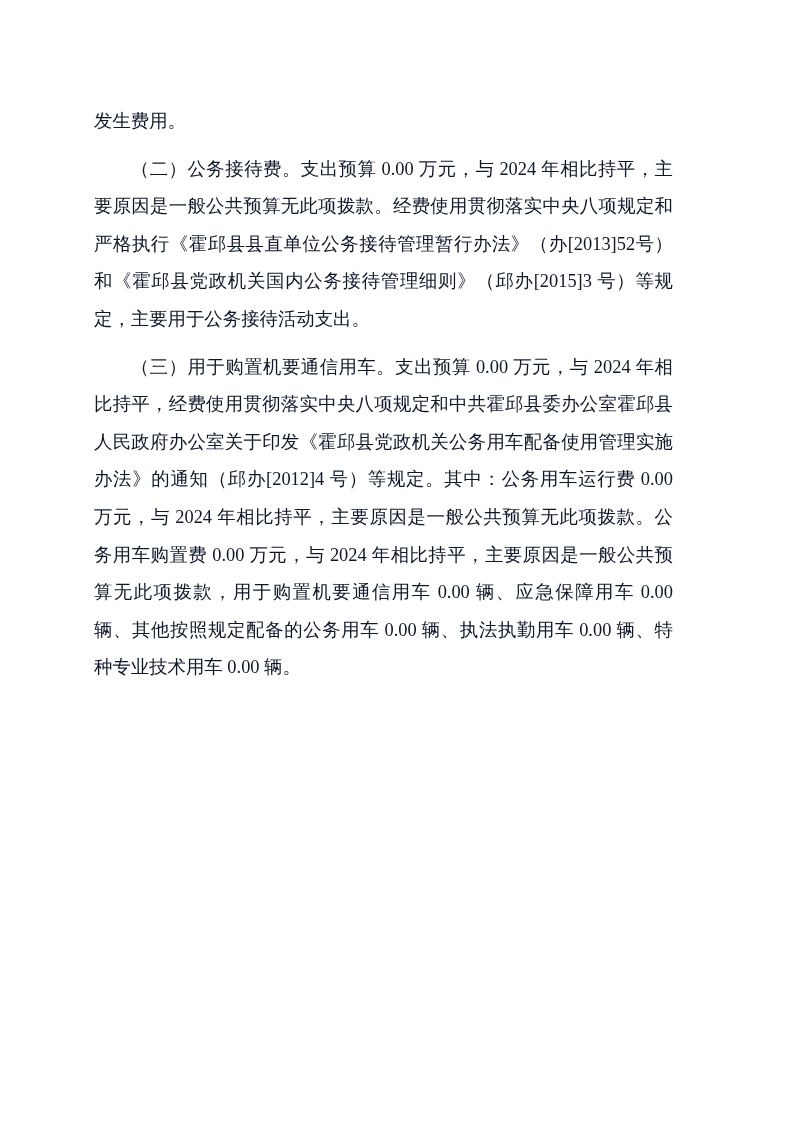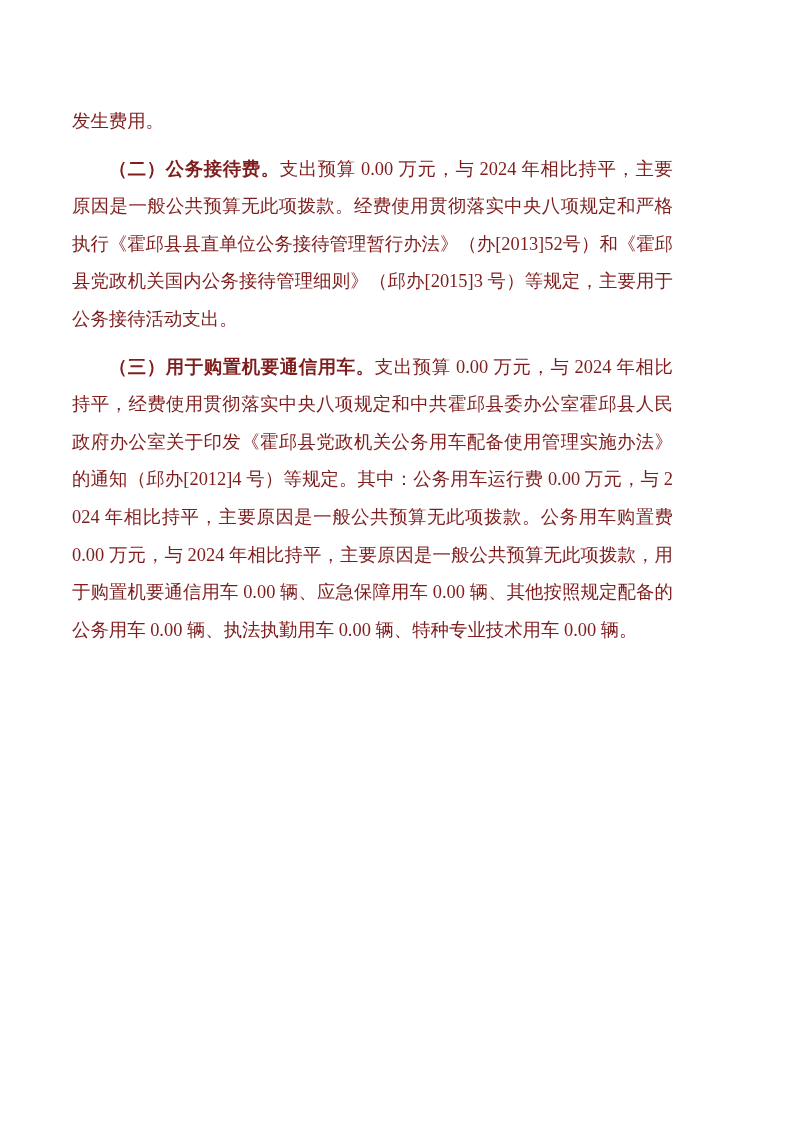--- a/index.html
+++ b/index.html
@@ -7,39 +7,39 @@
     padding: 0;
     background: #ffffff;
   }
   .page {
     position: relative;
     width: 793px;
     height: 1122px;
     margin: 0 auto;
     background: #ffffff;
     box-sizing: border-box;
-    padding: 103px 120px 0 72px;
+    padding: 103px 120px 0 94px;
     overflow: hidden;
     font-family: "Liberation Serif", "DejaVu Serif", serif;
-    color: #7f1d1d;
+    color: #0f172a;
   }
   .para {
     margin: 0 0 10px 0;
     font-size: 18.4px;
     line-height: 37.6px;
     text-align: justify;
     text-justify: inter-ideograph;
     text-indent: 2em;
     word-break: break-all;
   }
   .para.no-indent {
     text-indent: 0;
   }
   .lead {
-    font-weight: 700;
+    font-weight: 400;
   }
 </style>
 </head>
 <body>
 
 <div class="page">
 
   <p class="para no-indent"><span>发生费用。</span></p>
 
   <p class="para"><span class="lead">（二）公务接待费。</span><span>支出预算 0.00 万元，与 2024 年相比持平，主要原因是一般公共预算无此项拨款。经费使用贯彻落实中央八项规定和严格执行《霍邱县县直单位公务接待管理暂行办法》（办[2013]52号）和《霍邱县党政机关国内公务接待管理细则》（邱办[2015]3 号）等规定，主要用于公务接待活动支出。</span></p>

